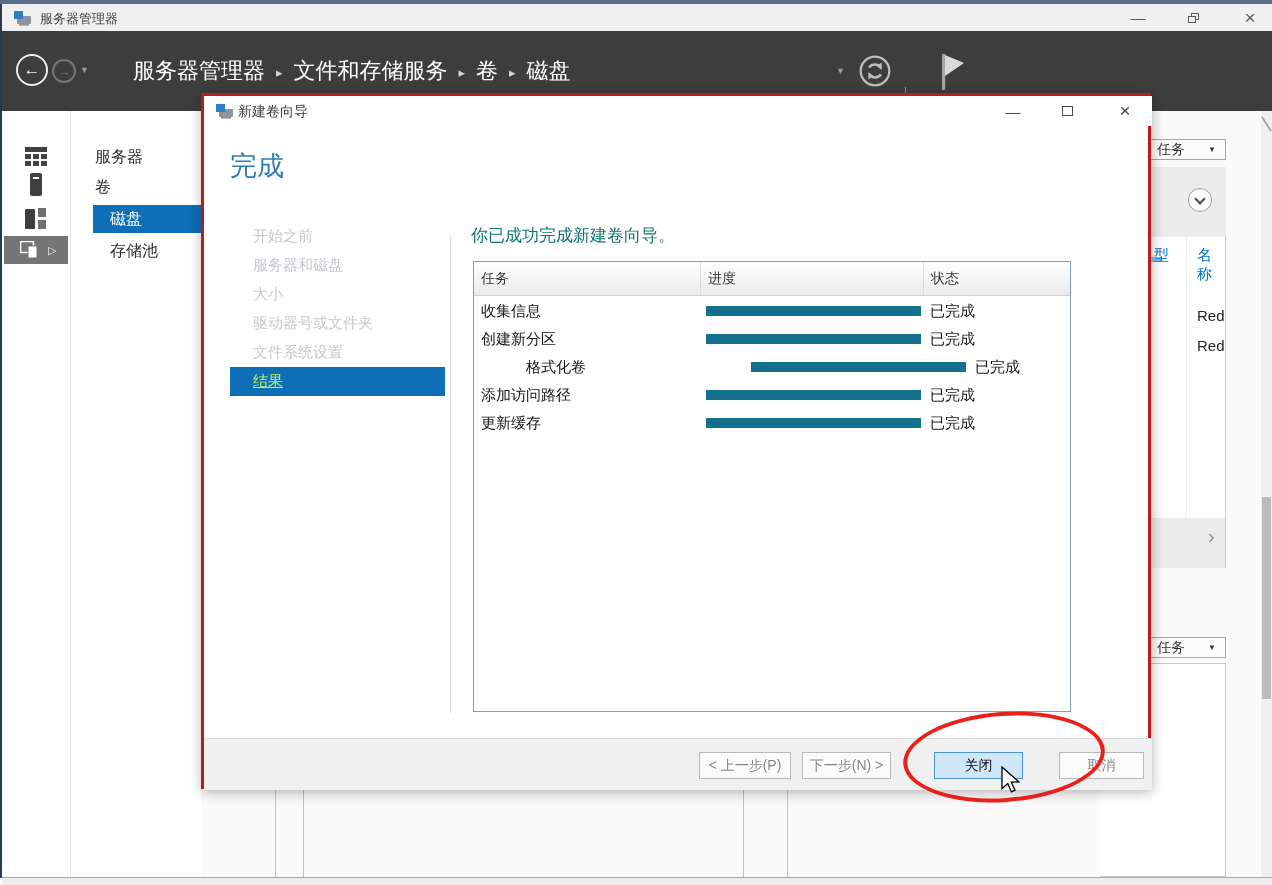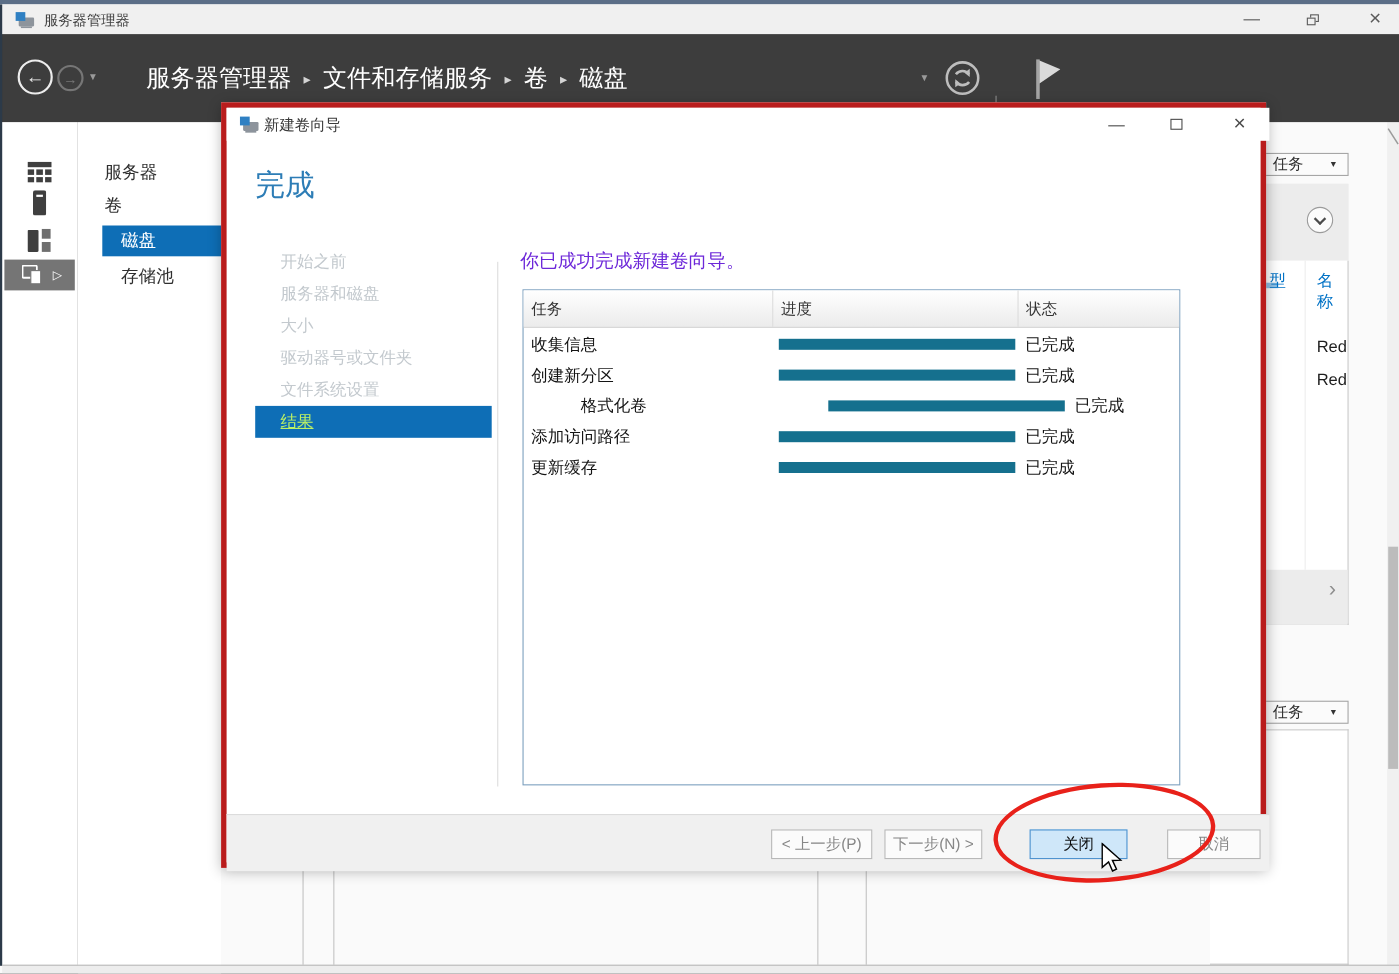--- a/index.html
+++ b/index.html
@@ -56,32 +56,32 @@
   
   .scrolltrack{left:1261px;top:111px;width:11px;height:766px;background:#f0f0f0;z-index:1;}
   .scrollthumb{left:1262px;top:497px;width:9px;height:202px;background:#bcbcbc;z-index:1;}
 
   
   .vline{position:absolute;width:1px;background:#c2c2c2;z-index:1;}
   .bottom-line{left:2px;top:877px;width:1270px;height:1px;background:#ababab;z-index:4;}
   .bottom-strip{left:2px;top:878px;width:1270px;height:7px;background:#ededed;z-index:4;}
 
   
-  .dialog{left:201px;top:93px;width:950px;height:696px;background:#fff;border:5px solid #b91c1c;
+  .dialog{left:201px;top:93px;width:950px;height:696px;background:#fff;border:3px solid #b91c1c;
     box-shadow:1px 3px 12px rgba(0,0,0,.3);z-index:10;}
   .dlg-titlebar{position:absolute;left:0;top:0;width:948px;height:30px;background:#fff;}
   .dlg-title{position:absolute;left:34px;top:7px;font-size:14px;color:#3a3a3a;}
   .dlg-btn{position:absolute;top:0;width:44px;height:30px;display:flex;align-items:center;justify-content:center;color:#4c4c4c;font-size:15px;}
   .max-glyph{width:11px;height:10px;border:1px solid #4c4c4c;}
   .dlg-heading{position:absolute;left:26px;top:52px;font-size:27px;color:var(--heading-blue,#2d7db6);}
   .steps{position:absolute;left:26px;top:126px;width:215px;text-align:center;}
   .step{height:29px;display:flex;align-items:center;padding-left:23px;font-size:15px;color:#c3c9ce;}
   .step.selected{background:var(--accent-blue,#0e6eb6);color:#bef264;text-decoration:underline;}
   .vsep{position:absolute;left:246px;top:140px;width:1px;height:477px;background:#dcdcdc;}
-  .statement{position:absolute;left:267px;top:128px;font-size:17px;color:#6d28d9;}
+  .statement{position:absolute;left:267px;top:128px;font-size:17px;color:#0f766e;}
   .tasktable{position:absolute;left:269px;top:165px;width:598px;height:451px;border:1px solid #7da0bf;background:#fff;}
   .thead{position:absolute;left:0;top:0;width:596px;height:34px;background:linear-gradient(#ffffff,#ebebeb);border-bottom:1px solid #cfcfcf;display:flex;}
   .th{display:flex;align-items:center;padding-left:7px;font-size:14px;color:#333;border-right:1px solid #dcdcdc;}
   .th:last-child{border-right:none;}
   .trow{position:absolute;left:0;width:596px;height:28px;display:flex;align-items:center;}
   .td-task{width:227px;padding-left:7px;font-size:15px;color:#141414;}
   .td-prog{width:223px;display:flex;align-items:center;}
   .bar-track{width:215px;height:10px;margin-left:5px;}
   .bar-fill{height:10px;background:var(--progress-teal,#15708e);}
   .td-status{width:146px;padding-left:6px;font-size:15px;color:#141414;}

